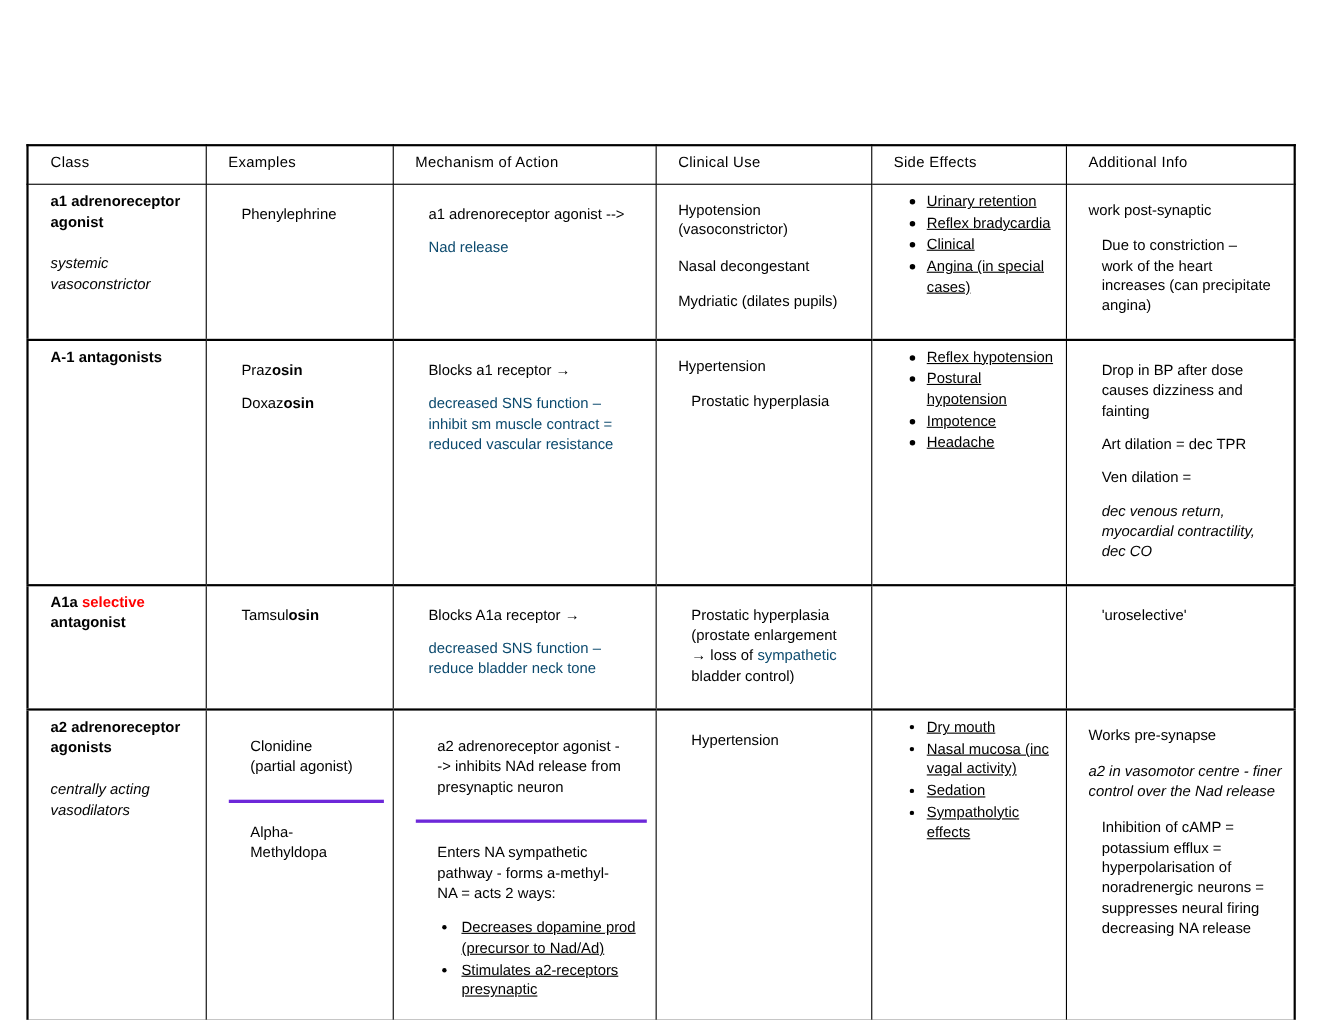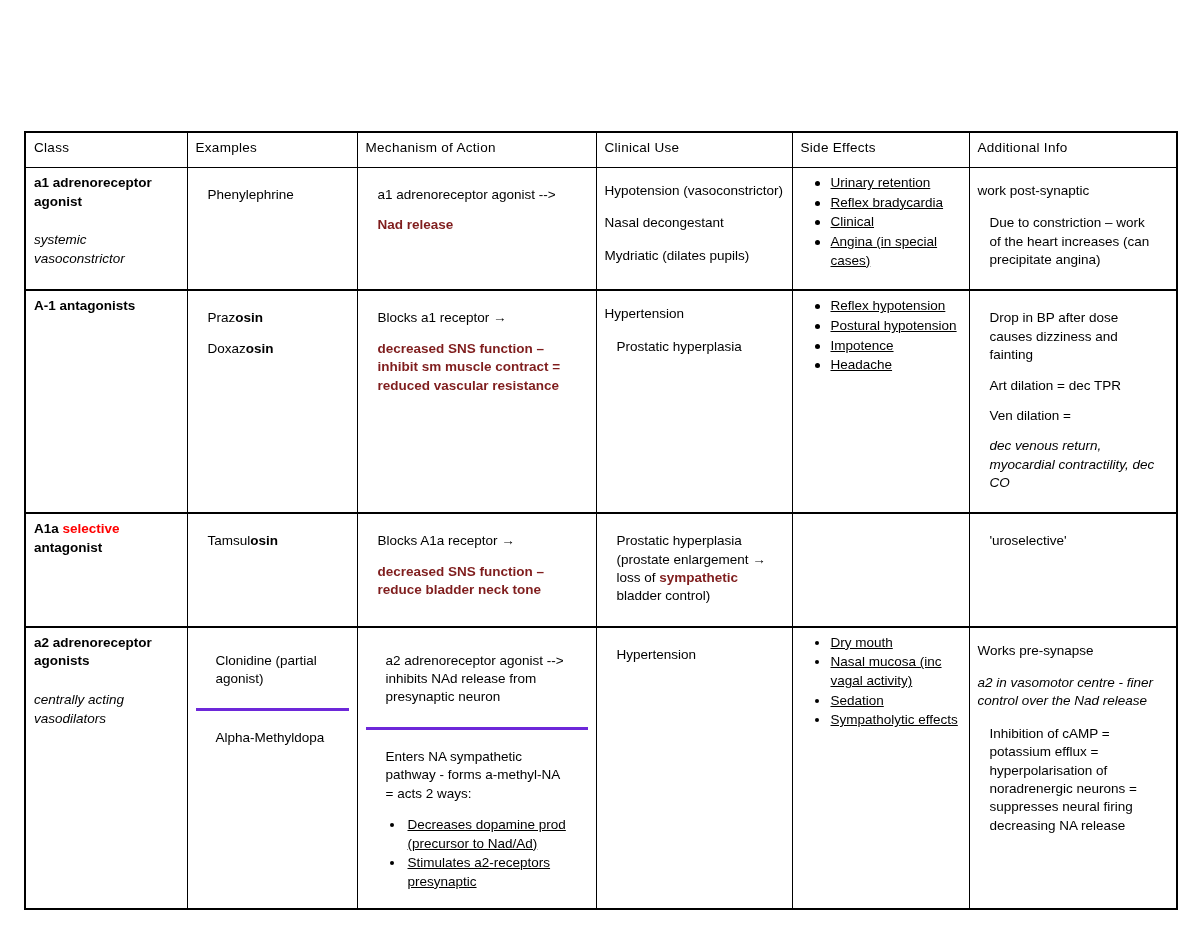--- a/index.html
+++ b/index.html
@@ -30,21 +30,21 @@
   table.drug-table {
     border-collapse: collapse;
     table-layout: fixed;
     width: 1152px;
     border: 2px solid #000000;
   }
   table.drug-table td,
   table.drug-table th {
     border: 1px solid #000000;
     vertical-align: top;
-    padding: 6px 8px 8px 8px;
+    padding: 6px 8px 8px 20px;
     font-size: 13.5px;
     line-height: 1.36;
     text-align: left;
     font-weight: normal;
   }
   
   .col-class   { width: 162px; }
   .col-ex      { width: 170px; }
   .col-moa     { width: 239px; }
   .col-cu      { width: 196px; }
@@ -66,21 +66,21 @@
   }
   tbody tr.major:first-child > td {
     border-top: none;
   }
 
   td.thickleft { border-left: 2px solid #000; }
   td.thickright { border-right: 2px solid #000; }
 
   .bold { font-weight: bold; }
   .ital { font-style: italic; }
-  .red  { color: #7f1d1d; font-weight: bold; }
+  .red  { color: #0c4a6e; }
   .redbold { color: #ff0000; font-weight: bold; }
 
   .blk { margin: 8px 0 14px 0; }
   .blk:last-child { margin-bottom: 0; }
   .tight { margin: 12px; }
 
   .class-title {
     font-weight: bold;
     margin: 0 0 20px 0;
     line-height: 1.38;

